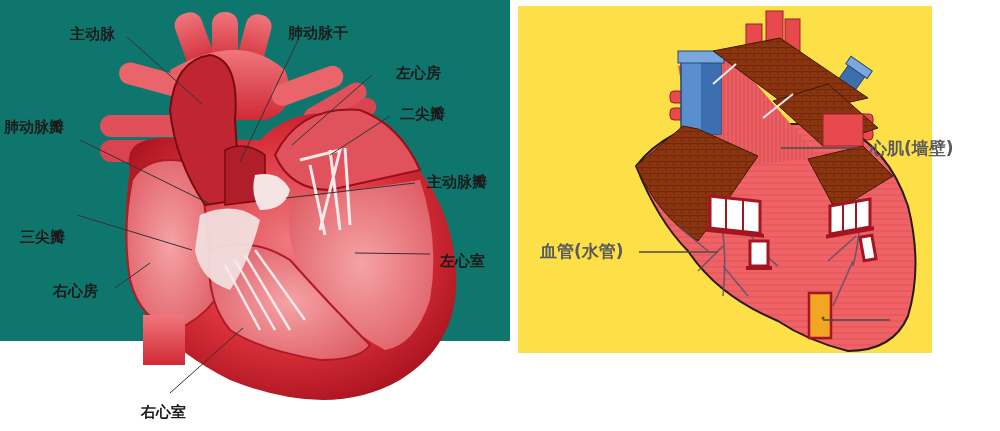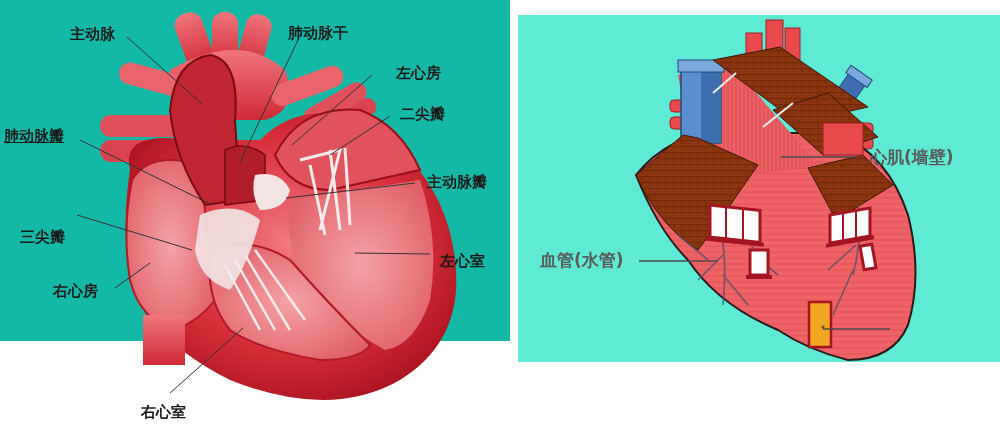--- a/index.html
+++ b/index.html
@@ -1,19 +1,19 @@
 <!DOCTYPE html>
 <html><head>
 <meta charset="utf-8">
 <style>
   html,body{margin:0;padding:0;background:#ffffff;}
   body{width:1000px;height:431px;position:relative;overflow:hidden;font-family:"DejaVu Sans","Liberation Sans",sans-serif;}
   .panel{position:absolute;}
-  #left-panel{left:0;top:0;width:510px;height:341px;background:#14b8a6;}
-  #right-panel{left:518px;top:15px;width:482px;height:347px;background:#5eead4;}
+  #left-panel{left:0;top:0;width:510px;height:341px;background:#0f766e;}
+  #right-panel{left:518px;top:6px;width:414px;height:347px;background:#fde047;}
   svg{position:absolute;left:0;top:0;}
   .lbl{position:absolute;font-size:15px;font-weight:bold;color:#1a1a1a;white-space:nowrap;line-height:1;}
   .rlbl{position:absolute;font-size:17px;font-weight:bold;color:#5a5a5a;white-space:nowrap;line-height:1.25;}
 </style>
 </head>
 <body>
 
 <div class="panel" id="left-panel">
   <svg width="510" height="431" viewBox="0 0 510 431">
     <defs>
@@ -78,21 +78,21 @@
       <line x1="77" y1="215" x2="192" y2="250"></line>
       <line x1="430" y1="254" x2="355" y2="253"></line>
       <line x1="115" y1="288" x2="150" y2="263"></line>
       <line x1="170" y1="393" x2="243" y2="328"></line>
     </g>
   </svg>
   <span class="lbl" style="left:70px;top:27px;">主动脉</span>
   <span class="lbl" style="left:288px;top:26px;">肺动脉干</span>
   <span class="lbl" style="left:396px;top:66px;">左心房</span>
   <span class="lbl" style="left:400px;top:107px;">二尖瓣</span>
-  <span class="lbl" style="left:4px;top:129px;text-decoration:underline;">肺动脉瓣</span>
+  <span class="lbl" style="left:4px;top:120px;">肺动脉瓣</span>
   <span class="lbl" style="left:427px;top:175px;">主动脉瓣</span>
   <span class="lbl" style="left:20px;top:198px;margin-top:32px;">三尖瓣</span>
   <span class="lbl" style="left:440px;top:246px;margin-top:8px;">左心室</span>
   <span class="lbl" style="left:53px;top:284px;">右心房</span>
   <span class="lbl" style="left:141px;top:405px;">右心室</span>
 </div>
 
 <div class="panel" id="right-panel">
   <svg width="482" height="347" viewBox="0 0 482 347">
     <defs>

